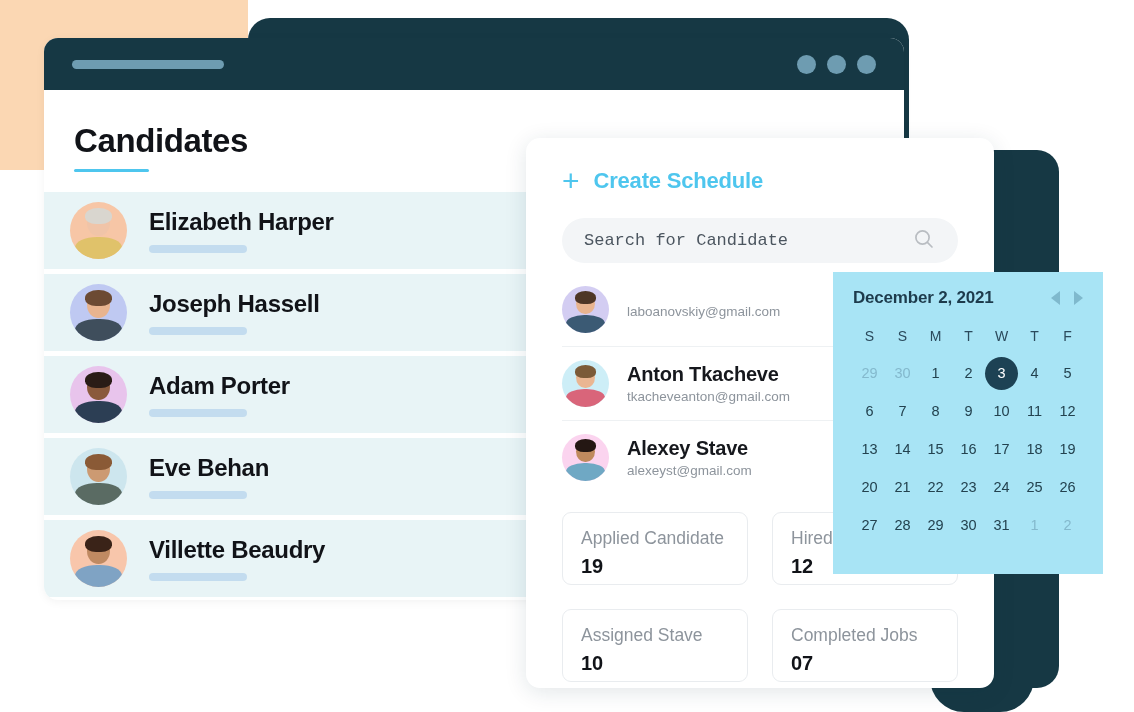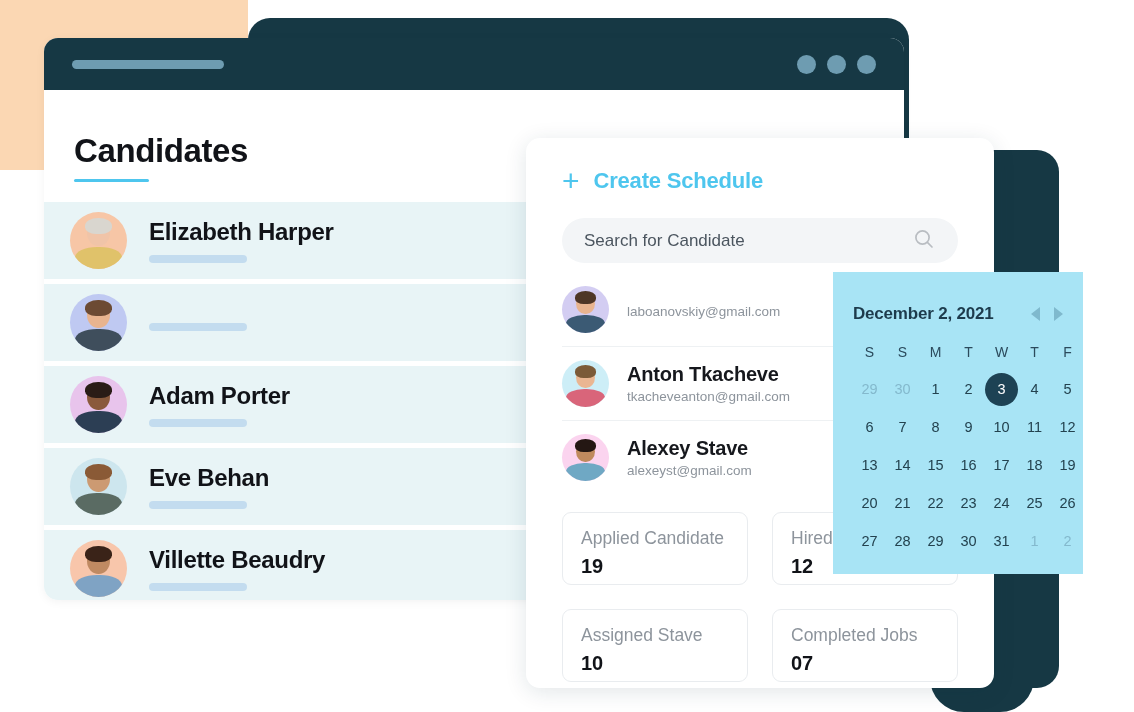--- a/index.html
+++ b/index.html
@@ -37,21 +37,21 @@
   }
   .win-titlebar {
     height:52px; background:#163844; display:flex; align-items:center;
     justify-content:space-between; padding:0 28px;
   }
   .title-placeholder { width:152px; height:9px; border-radius:5px; background:#6e9cb1; }
   .win-dots { display:flex; gap:11px; }
   .win-dots i { width:19px; height:19px; border-radius:50%; background:#6e9cb1; display:block; }
 
   .win-body { background:#ffffff; }
-  .page-head { padding:42px 30px 20px 30px; }
+  .page-head { padding:32px 30px 20px 30px; }
   .page-title { font-size:33px; font-weight:700; color:#111318; letter-spacing:-.4px; }
   .title-underline { margin-top:9px; width:75px; height:3px; background:#4ec6ee; border-radius:2px; }
 
   .cand-list { display:flex; flex-direction:column; gap:5px; }
   .cand-row {
     background:#e8f4f6; height:77px; display:flex; align-items:center;
     padding:0 26px; gap:22px;
   }
   .avatar {
     width:57px; height:57px; border-radius:50%; flex:none; position:relative;
@@ -78,21 +78,21 @@
   .create-row { display:flex; align-items:center; gap:14px; }
   .plus-icon { color:#4ec6ee; font-size:30px; line-height:1; font-weight:400; }
   .create-label { color:#4ec6ee; font-size:22px; font-weight:600; letter-spacing:-.2px;text-align:center; }
 
   .searchbox {
     margin-top:22px; height:45px; background:#f3f5f7; border-radius:23px;
     display:flex; align-items:center; padding:0 22px; gap:10px;
   }
   .search-input {
     flex:1; border:none; outline:none; background:transparent;
-    font-family:Liberation Sans, sans-serif; font-size:17px; color:#6d28d9;
+    font-family:Liberation Mono, monospace; font-size:17px; color:#6d28d9;
   }
   .search-input::placeholder { color:#4b555f; opacity:1; }
   .mag { flex:none; }
 
   .sc-list { margin-top:10px; }
   .sc-row {
     display:flex; align-items:center; gap:18px; padding:13px 0;
     border-bottom:1px solid #eef1f3;
   }
   .sc-row:last-child { border-bottom:none; }
@@ -103,22 +103,22 @@
   .stats { margin-top:18px; display:grid; grid-template-columns:1fr 1fr; gap:24px; }
   .stat {
     border:1px solid #e9ecef; border-radius:9px; padding:15px 18px 16px 18px;
     background:#fff; height:73px;
   }
   .stat-label { font-size:17.5px; color:#8d949c; }
   .stat-value { font-size:20px; font-weight:700; color:#111318; margin-top:6px; }
 
   
   .cal {
-    position:absolute; left:833px; top:272px; width:250px; height:302px;
-    background:#a8e4f5; z-index:30; padding:32px 20px 10px 20px;
+    position:absolute; left:833px; top:272px; width:270px; height:302px;
+    background:#a8e4f5; z-index:30; padding:16px 20px 10px 20px;
   }
   .cal-head { display:flex; align-items:center; justify-content:space-between; }
   .cal-title { font-size:17px; font-weight:600; color:#1d3b4c; letter-spacing:-.2px; }
   .cal-navs { display:flex; gap:14px; align-items:center; }
   .tri { width:0; height:0; display:block; cursor:pointer; }
   .tri-l { border-top:7px solid transparent; border-bottom:7px solid transparent; border-right:9px solid #7fb9cd; }
   .tri-r { border-top:7px solid transparent; border-bottom:7px solid transparent; border-left:9px solid #7fb9cd; }
 
   .cal-grid { margin-top:14px; display:grid; grid-template-columns:repeat(7,1fr); }
   .dow {
@@ -176,20 +176,21 @@
               <span class="bar-short" style="display: block;"></span>
             </span>
           </div>
           <div class="cand-row">
             <span class="avatar" style="background:#bfc9f2">
               <span class="head" style="width:22.8px;height:26.220000000000002px;left:17.099999999999998px;top:7.98px;background:#e8b48f;"></span>
               <span class="hair" style="width:26.220000000000002px;height:15.96px;left:15.39px;top:6.2700000000000005px;background:#6c4a33;"></span>
               <span class="body-sh" style="width:47.879999999999995px;height:22.8px;left:4.5600000000000005px;top:35.339999999999996px;background:#3f4e5c;"></span>
             </span>
             <span class="cand-main">
+              <span class="cand-name" style="display: block;">Joseph Hassell</span>
               <span class="cand-sub" style="display: block;"></span>
             </span>
             <span class="cand-bars">
               <span class="bar-long" style="display: block;"></span>
               <span class="bar-short" style="display: block;"></span>
             </span>
           </div>
           <div class="cand-row">
             <span class="avatar" style="background:#e8c4ec">
               <span class="head" style="width:22.8px;height:26.220000000000002px;left:17.099999999999998px;top:7.98px;background:#8a5a3c;"></span>

